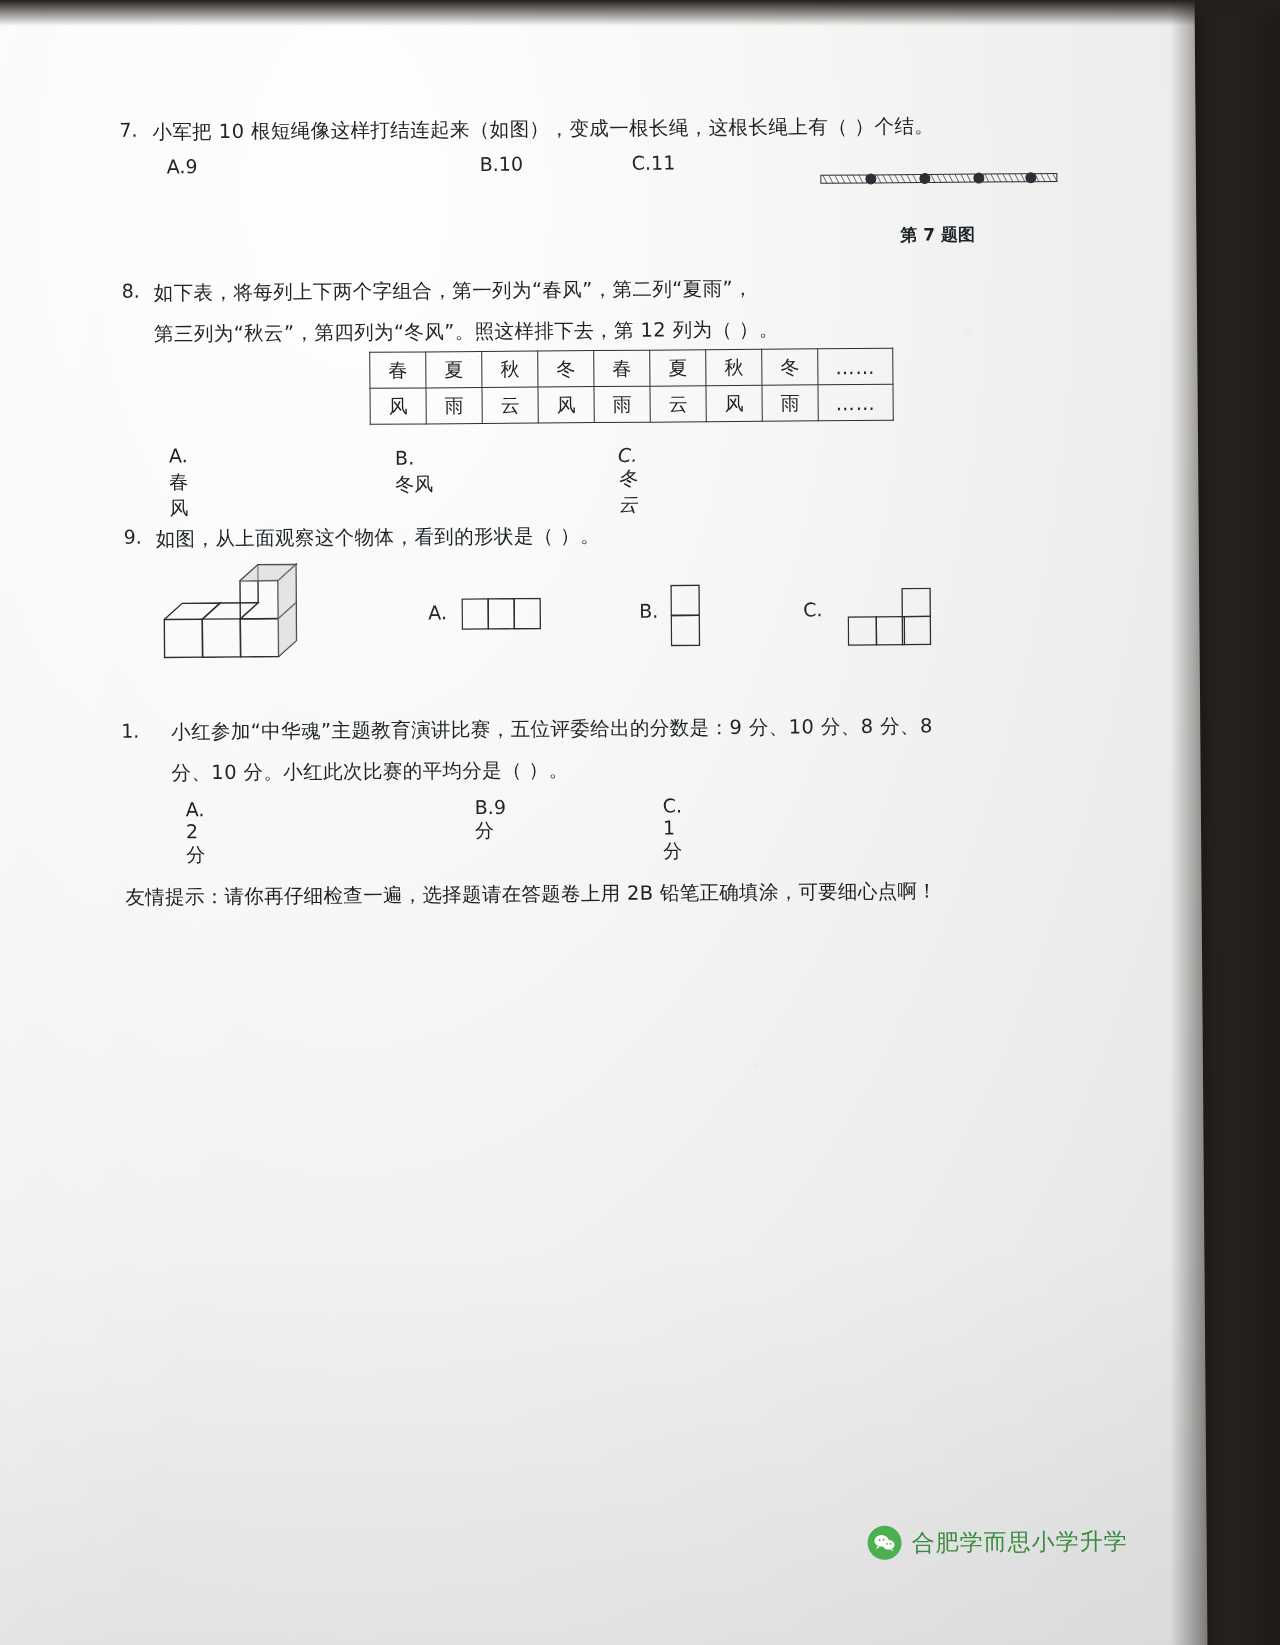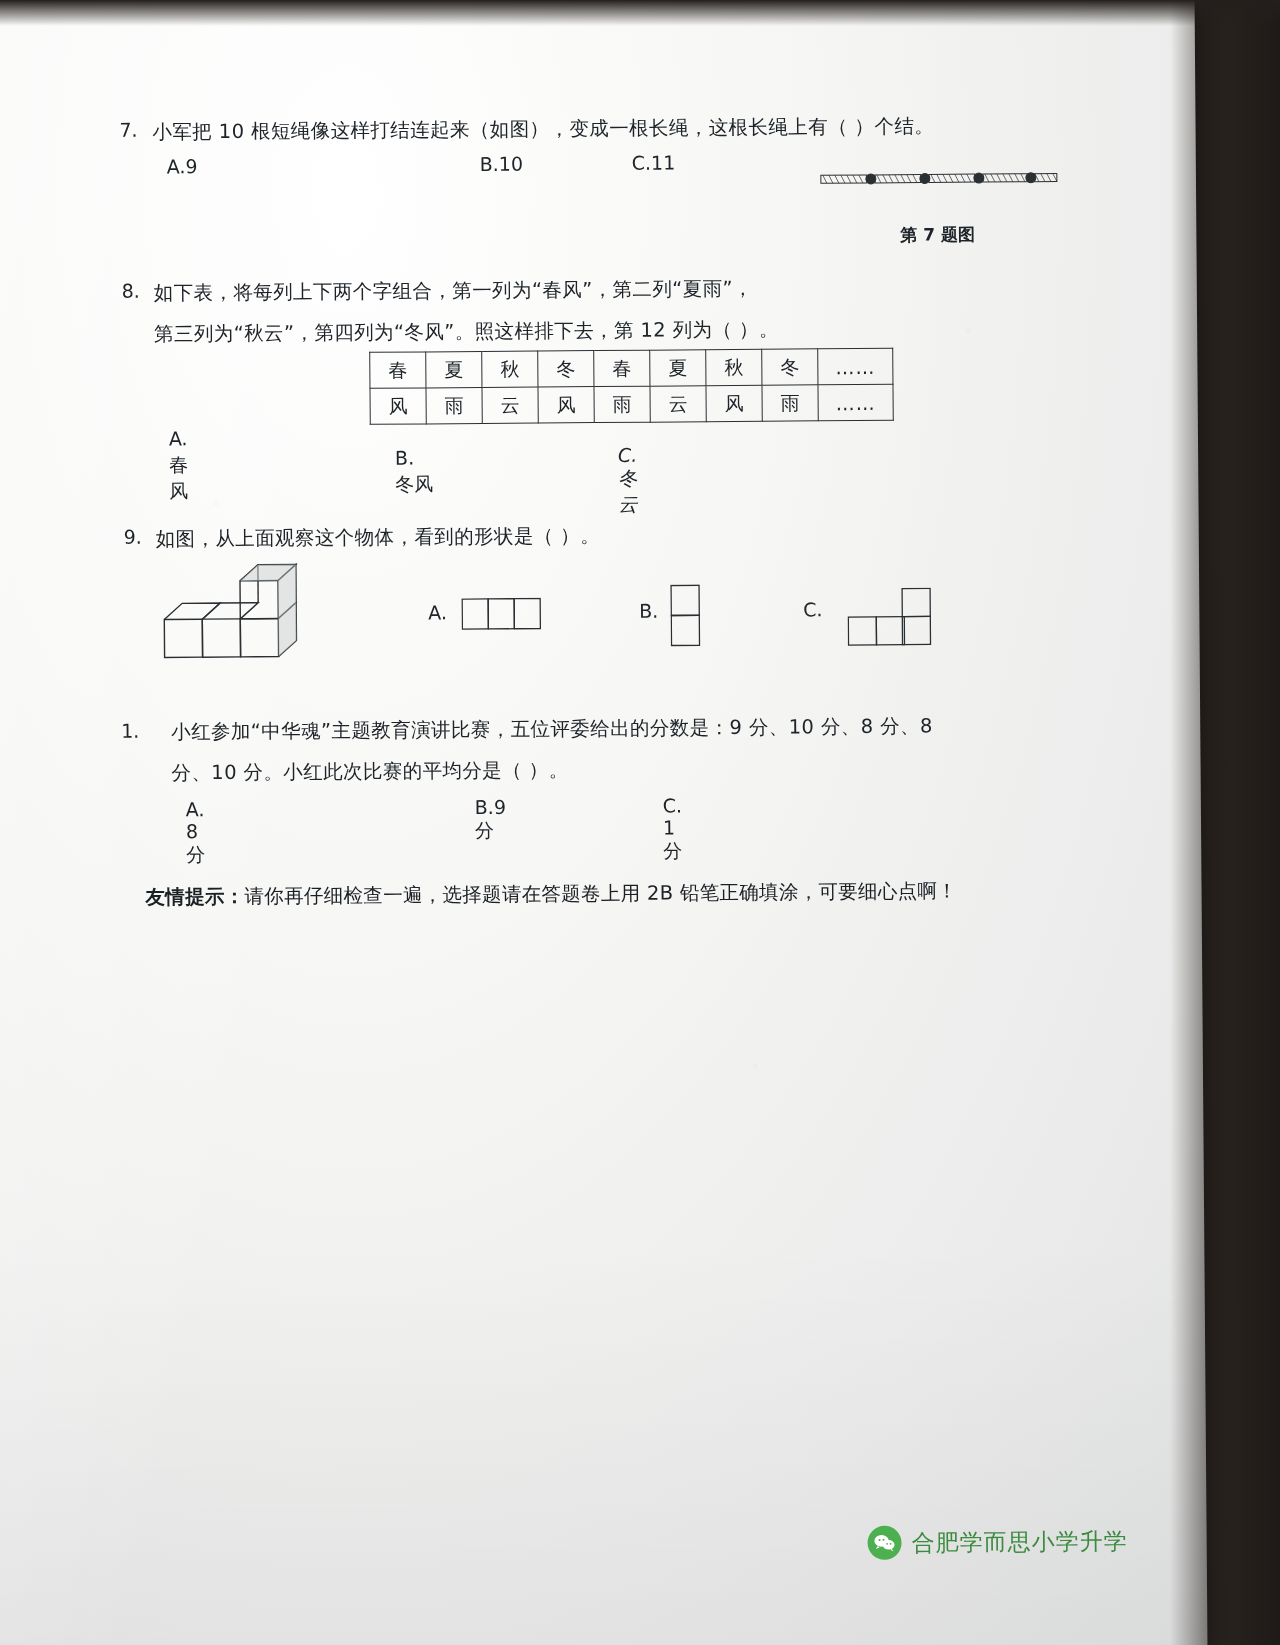--- a/index.html
+++ b/index.html
@@ -133,21 +133,21 @@
 
   
   .tip {
     position: absolute;
     left: 125px;
     top: 880px;
     font-size: 19.5px;
     color: #1b2025;
     letter-spacing: .3px;
   }
-  .tip b { font-weight: bold; margin-left: 20px; }
+  .tip b { font-weight: normal; }
 
   
   .watermark {
     position: absolute;
     left: 862px;
     top: 1528px;
     display: flex;
     align-items: center;
     gap: 10px;
   }
@@ -241,21 +241,21 @@
         <td>雨</td>
         <td>云</td>
         <td>风</td>
         <td>雨</td>
         <td class="wide">……</td>
       </tr>
     </tbody>
       </table>
 
     <div class="opts">
-      <span class="opt" style="left:172px; top:423px;">A.　春风</span>
+      <span class="opt" style="left:172px; top:440px;">A.　春风</span>
       <span class="opt" style="left:398px; top:444px;">B.　冬风</span>
       <span class="opt" style="left:621px; top:444px;font-style:italic;">C. 冬云</span>
     </div>
 
     <div class="num" style="left:126px; top:522px;">9.</div>
     <div class="q" style="left:158px; top:519px; width:700px;">如图，从上面观察这个物体，看到的形状是（          ）。</div>
 
     <svg class="solid" width="160" height="110" viewBox="0 0 160 110">
       <g fill="none" stroke="#2a2f33" stroke-width="1.4">
 
@@ -305,21 +305,21 @@
         <rect x="29" y="29" width="28" height="28"></rect>
         <rect x="55" y="29" width="28" height="28"></rect>
       </g>
     </svg>
 
     <div class="num" style="left:122px; top:716px;">1.</div>
     <div class="q" style="left:172px; top:712px; width:1010px;">小红参加“中华魂”主题教育演讲比赛，五位评委给出的分数是：9 分、10 分、8 分、8</div>
     <div class="q" style="left:172px; top:753px; width:760px;">分、10 分。小红此次比赛的平均分是（          ）。</div>
 
     <div class="opts">
-      <span class="opt" style="left:186px; top:795px;">A.  8 分</span>
+      <span class="opt" style="left:186px; top:795px;">A.  2 分</span>
       <span class="opt" style="left:443px; top:795px;margin-left:32px;">B.9 分</span>
       <span class="opt" style="left:663px; top:795px;">C.  1 分</span>
     </div>
 
     <div class="tip">
       <b>友情提示：</b><span>请你再仔细检查一遍，选择题请在答题卷上用 2B 铅笔正确填涂，可要细心点啊！</span>
     </div>
 
     <div class="watermark">
       <div class="wm-logo">

